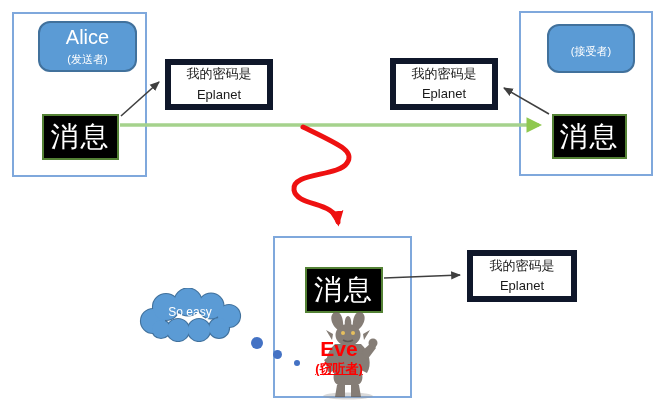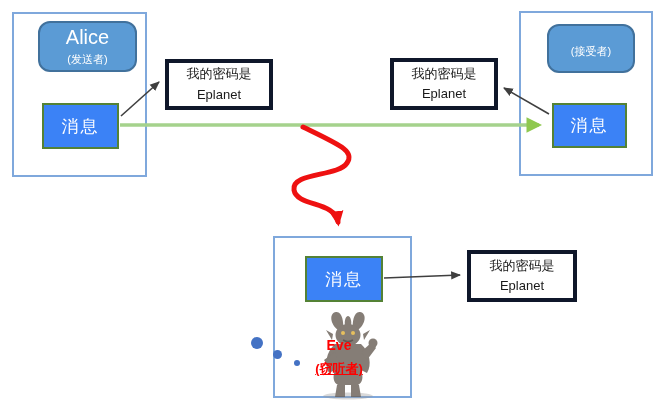--- a/index.html
+++ b/index.html
@@ -15,41 +15,41 @@
   
   .actor-pill{
     background:#5B9BD5;border:2px solid #41719C;border-radius:12px;
     color:#ffffff;text-align:center;z-index:3;
     display:flex;flex-direction:column;justify-content:center;line-height:1.05;
   }
   .actor-pill .actor-name{font-size:20px;font-weight:400;}
   .actor-pill .actor-role{font-size:11px;margin-top:6px;}
   
   .msg-box{
-    background:#3b82f6;border:2px solid #548235;color:#ffffff;z-index:3;
+    background:#000000;border:2px solid #548235;color:#ffffff;z-index:3;
     display:flex;align-items:center;justify-content:center;
-    font-size:17px;letter-spacing:2px;
+    font-size:28px;letter-spacing:2px;margin-top:11px;
   }
   
   .callout{
-    background:#ffffff;border:4px solid #0f172a;color:#1a1a1a;z-index:3;
+    background:#ffffff;border:6px solid #0f172a;color:#1a1a1a;z-index:3;
     display:flex;flex-direction:column;justify-content:center;text-align:center;
     font-size:13px;line-height:1.55;
   }
   
   .cloud-wrap{z-index:3;}
   .cloud-text{
     position:absolute;left:0;top:17px;width:100%;text-align:center;
     color:#ffffff;font-size:12px;z-index:4;
   }
   .thought-dot{position:absolute;border-radius:50%;background:#4472C4;z-index:4;}
   
   .eve-figure{z-index:3;opacity:0.82;}
   .eve-name{
-    z-index:4;color:#FF0000;font-weight:bold;font-size:14px;text-align:center;
+    z-index:4;color:#FF0000;font-weight:bold;font-size:21px;text-align:center;
   }
   .eve-role{
     z-index:4;color:#FF0000;font-weight:bold;font-size:13px;text-align:center;
   }
 </style>
 </head>
 <body>
 
 <div class="canvas">
 
@@ -122,17 +122,37 @@
       <path d="M34,75 L34,87 L44,87 L42,75 Z"></path>
     </g>
     <circle cx="26" cy="23" r="2" fill="#e2b13c"></circle>
     <circle cx="36" cy="23" r="2" fill="#e2b13c"></circle>
     <path d="M26,30 Q31,33 36,30" stroke="#3e352e" stroke-width="1.5" fill="none"></path>
   </svg>
 
   <div class="abs eve-name" style="left:301px;top:337px;width:76px;">Eve</div>
   <div class="abs eve-role" style="left:295px;top:360px;width:88px;text-decoration:underline;">(窃听者)</div>
 
+  <div class="abs cloud-wrap" style="left:133px;top:288px;width:114px;height:54px;">
+    <svg width="114" height="54" viewBox="0 0 114 54">
+      <defs>
+        <g id="cloudShape">
+          <circle cx="20" cy="33" r="12"></circle>
+          <circle cx="33" cy="19" r="13"></circle>
+          <circle cx="55" cy="14" r="13.5"></circle>
+          <circle cx="78" cy="18" r="12.5"></circle>
+          <circle cx="96" cy="28" r="11"></circle>
+          <circle cx="86" cy="40" r="10"></circle>
+          <circle cx="66" cy="42" r="11"></circle>
+          <circle cx="45" cy="42" r="11"></circle>
+          <circle cx="28" cy="41" r="9"></circle>
+        </g>
+      </defs>
+      <use href="#cloudShape" xlink:href="#cloudShape" fill="#5B9BD5" stroke="#41719C" stroke-width="2.2"></use>
+      <use href="#cloudShape" xlink:href="#cloudShape" fill="#5B9BD5" stroke="none"></use>
+    </svg>
+    <div class="cloud-text">So easy</div>
+  </div>
   <div class="thought-dot" style="left:251px;top:337px;width:12px;height:12px;"></div>
   <div class="thought-dot" style="left:273px;top:350px;width:9px;height:9px;"></div>
   <div class="thought-dot" style="left:294px;top:360px;width:6px;height:6px;"></div>
 
 </div>
 
 </body></html>

